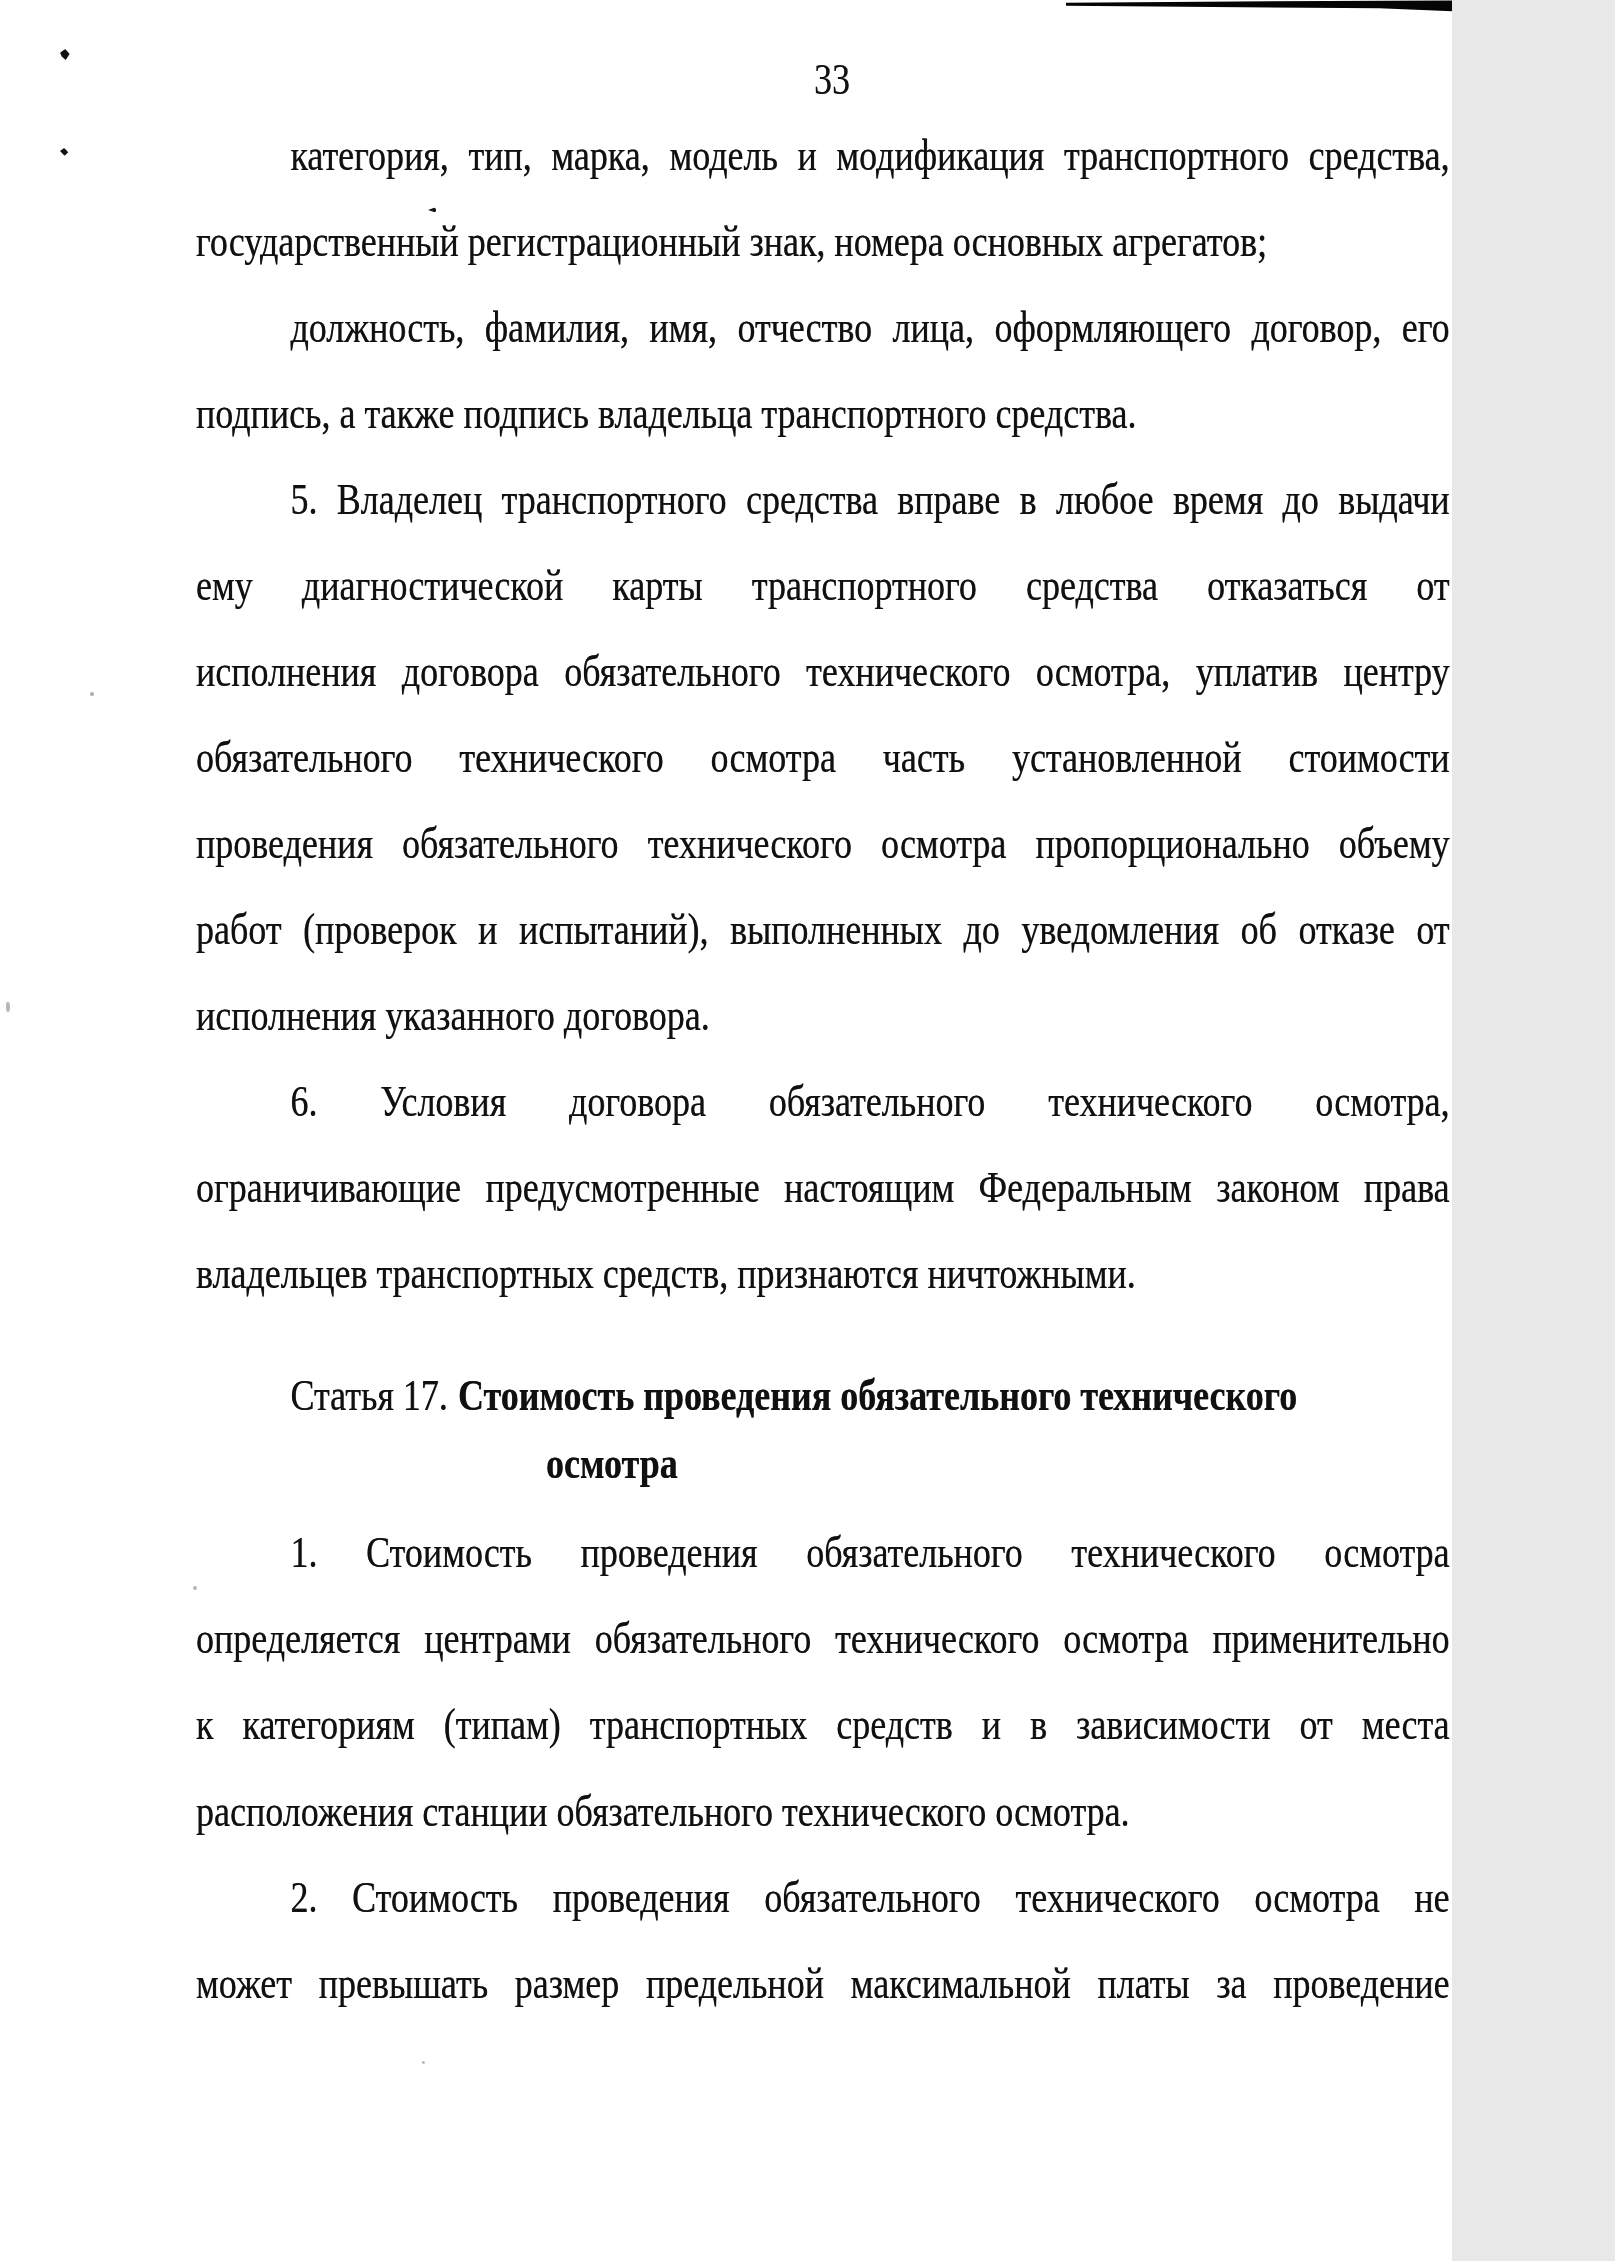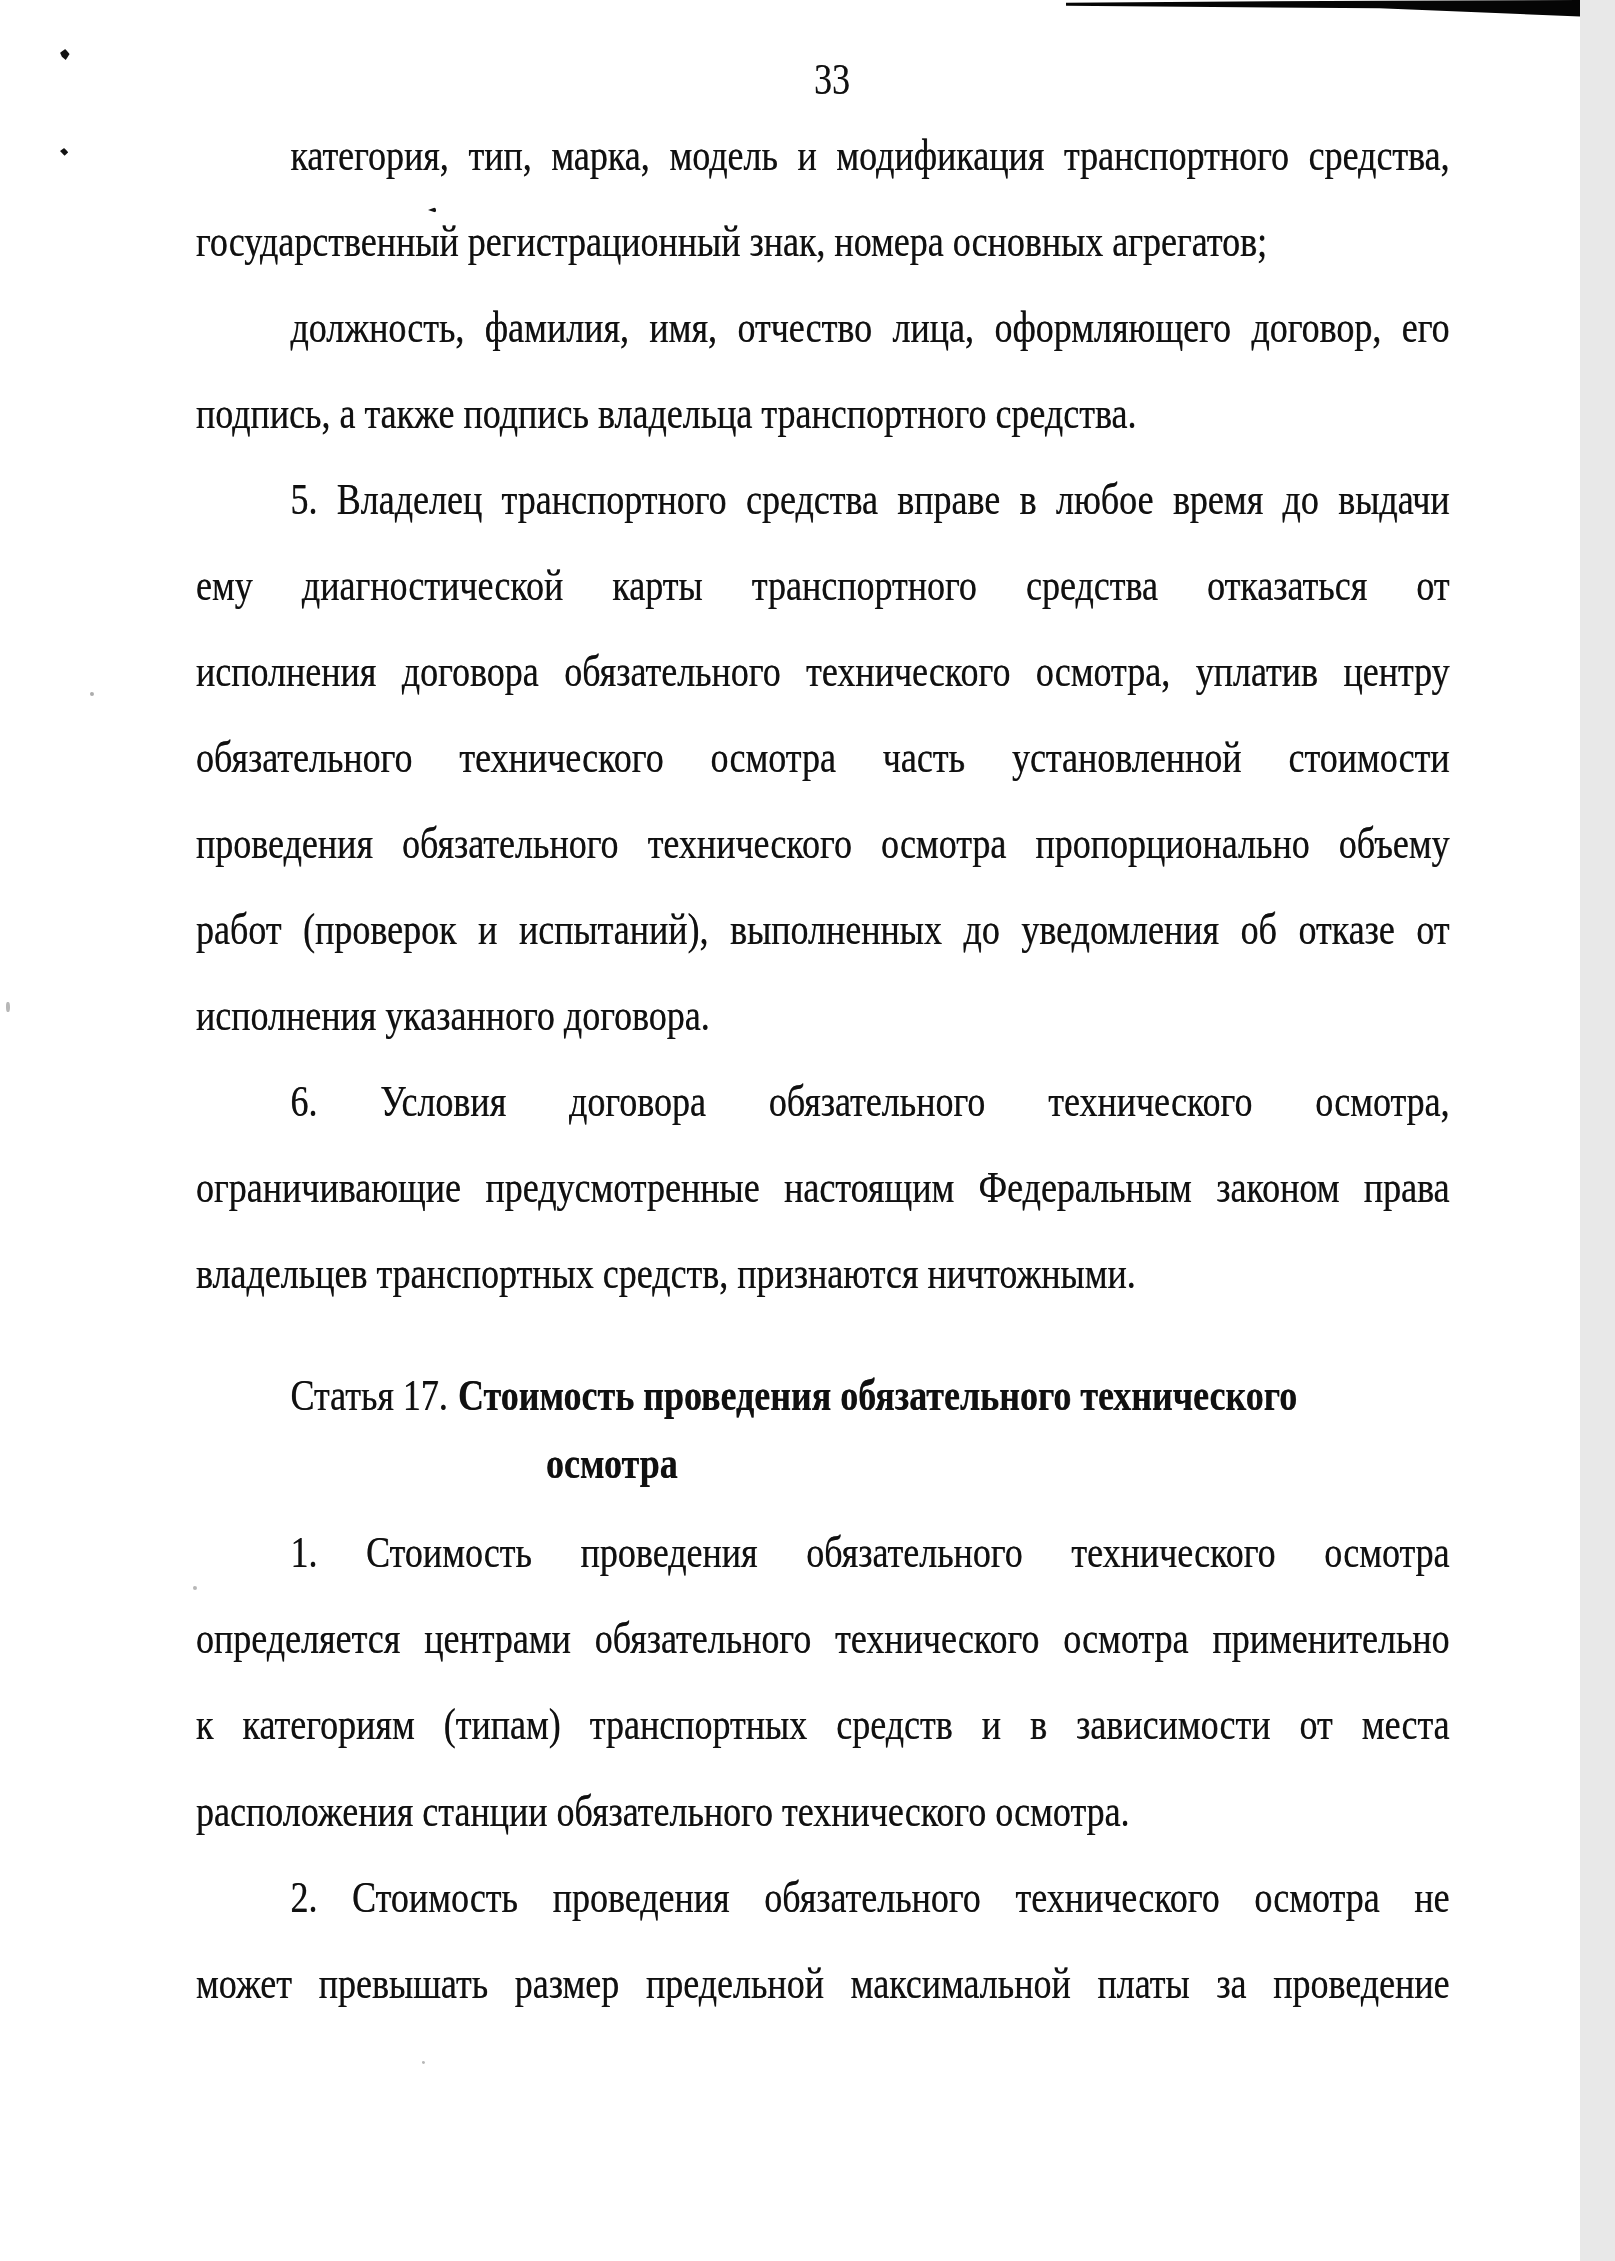--- a/index.html
+++ b/index.html
@@ -1,18 +1,18 @@
 <!DOCTYPE html>
 <html style="font-size:10.3px"><head>
 <meta charset="utf-8">
 <style>
   html,body{margin:0;padding:0;background:#e8e8e8;}
   .page{
     position:relative;
-    width:1580px;height:2261px;
+    width:1452px;height:2261px;
     background:#ffffff;
     overflow:hidden;
     font-family:"Liberation Serif","DejaVu Serif",serif;
     color:#101010;
   }
   
   .tl{
     position:absolute;
     left:196px;
     width:1567px;

